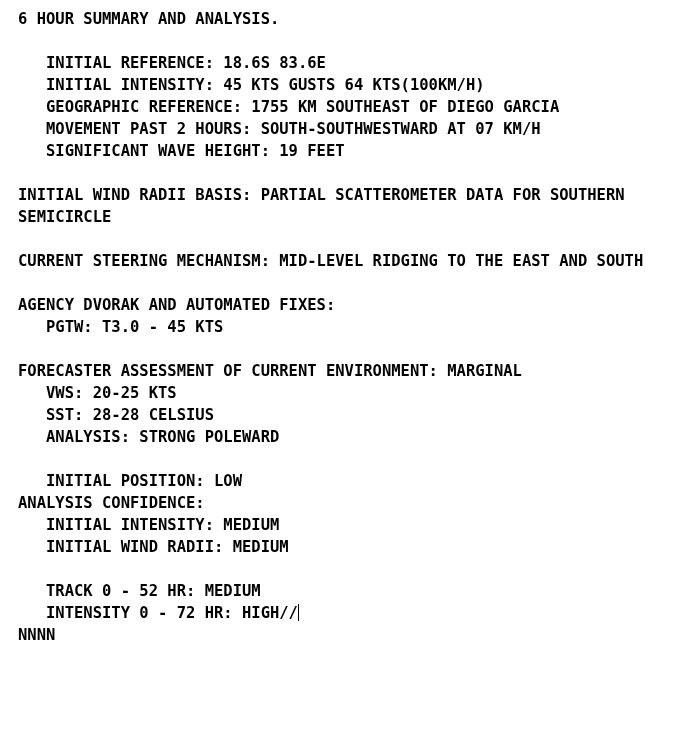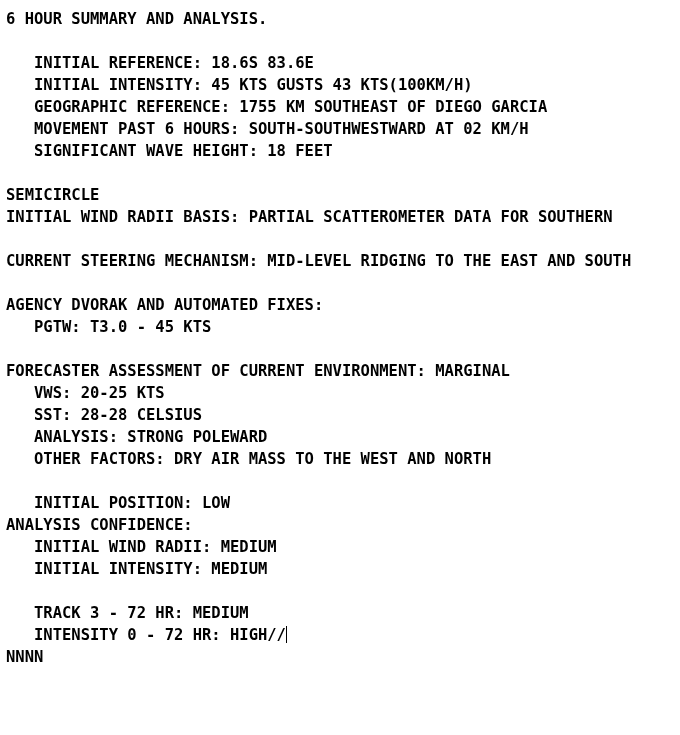--- a/index.html
+++ b/index.html
@@ -7,21 +7,21 @@
     padding: 0;
     background: #ffffff;
   }
   body {
     width: 680px;
     height: 735px;
     overflow: hidden;
     font-family: "DejaVu Sans Mono", monospace;
   }
   #doc {
-    padding: 8px 6px 0 6px;
+    padding: 8px 6px 0 18px;
     box-sizing: border-box;
     border-radius: 10px;
   }
   .line {
     font-family: "DejaVu Sans Mono", monospace;
     font-size: 15.5px;
     line-height: 22px;
     color: #000000;
     white-space: pre;
     letter-spacing: 0px;
@@ -39,40 +39,39 @@
     margin-left: 0px;
   }
 </style>
 </head>
 <body>
 
 <div id="doc">
     <div class="line">6 HOUR SUMMARY AND ANALYSIS.</div>
     <div class="line blank"></div>
     <div class="line">   INITIAL REFERENCE: 18.6S 83.6E</div>
-    <div class="line">   INITIAL INTENSITY: 45 KTS GUSTS 43 KTS(100KM/H)</div>
+    <div class="line">   INITIAL INTENSITY: 45 KTS GUSTS 64 KTS(100KM/H)</div>
     <div class="line">   GEOGRAPHIC REFERENCE: 1755 KM SOUTHEAST OF DIEGO GARCIA</div>
-    <div class="line">   MOVEMENT PAST 6 HOURS: SOUTH-SOUTHWESTWARD AT 02 KM/H</div>
-    <div class="line">   SIGNIFICANT WAVE HEIGHT: 18 FEET</div>
+    <div class="line">   MOVEMENT PAST 2 HOURS: SOUTH-SOUTHWESTWARD AT 07 KM/H</div>
+    <div class="line">   SIGNIFICANT WAVE HEIGHT: 19 FEET</div>
     <div class="line blank"></div>
+    <div class="line">INITIAL WIND RADII BASIS: PARTIAL SCATTEROMETER DATA FOR SOUTHERN</div>
     <div class="line">SEMICIRCLE</div>
-    <div class="line">INITIAL WIND RADII BASIS: PARTIAL SCATTEROMETER DATA FOR SOUTHERN</div>
     <div class="line blank"></div>
     <div class="line">CURRENT STEERING MECHANISM: MID-LEVEL RIDGING TO THE EAST AND SOUTH</div>
     <div class="line blank"></div>
     <div class="line">AGENCY DVORAK AND AUTOMATED FIXES:</div>
     <div class="line">   PGTW: T3.0 - 45 KTS</div>
     <div class="line blank"></div>
     <div class="line">FORECASTER ASSESSMENT OF CURRENT ENVIRONMENT: MARGINAL</div>
     <div class="line">   VWS: 20-25 KTS</div>
     <div class="line">   SST: 28-28 CELSIUS</div>
     <div class="line">   ANALYSIS: STRONG POLEWARD</div>
-    <div class="line">   OTHER FACTORS: DRY AIR MASS TO THE WEST AND NORTH</div>
     <div class="line blank"></div>
     <div class="line">   INITIAL POSITION: LOW</div>
     <div class="line">ANALYSIS CONFIDENCE:</div>
+    <div class="line">   INITIAL INTENSITY: MEDIUM</div>
     <div class="line">   INITIAL WIND RADII: MEDIUM</div>
-    <div class="line">   INITIAL INTENSITY: MEDIUM</div>
     <div class="line blank"></div>
-    <div class="line">   TRACK 3 - 72 HR: MEDIUM</div>
+    <div class="line">   TRACK 0 - 52 HR: MEDIUM</div>
     <div class="line">   INTENSITY 0 - 72 HR: HIGH//<span class="caret"></span></div>
     <div class="line">NNNN</div>
   </div>
 
 </body></html>

